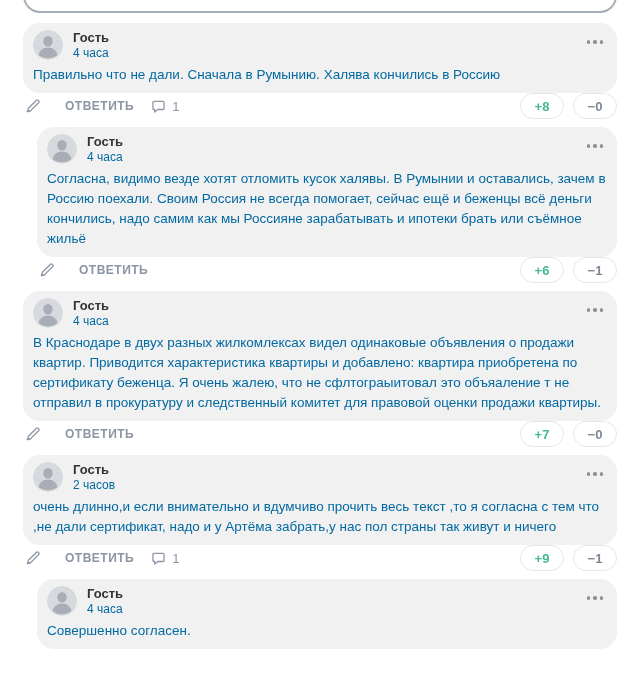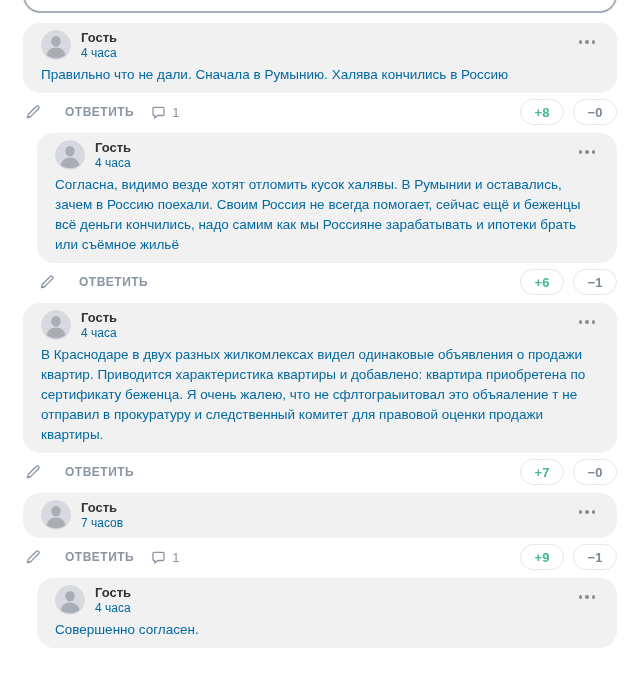--- a/index.html
+++ b/index.html
@@ -10,21 +10,21 @@
   
   .composer {
     height: 34px; margin-top: -21px; margin-bottom: 10px;
     background: #fff; border: 2px solid #a8aeb5; border-radius: 18px;
   }
 
   .comment-group.level-1 { margin-left: 14px; }
 
   .comment-card {
     background: #f1f1f2; border-radius: 17px;
-    padding: 7px 18px 8px; margin-bottom: 6px; position: relative;
+    padding: 7px 10px 8px; position: relative;
   }
   .comment-head { display: flex; align-items: center; }
   .avatar { width: 30px; height: 30px; flex: 0 0 30px; border-radius: 50%; overflow: hidden; }
   .id-block { margin-left: 10px; }
   .author { font-size: 13px; font-weight: bold; color: #333333; line-height: 15px; }
   .time { font-size: 12px; color: #0369a1; line-height: 14px; margin-top: 1px; }
   .menu-dots {
     margin-left: auto; align-self: flex-start; margin-top: 7px; margin-right: 2px;
     display: flex; gap: 3px; cursor: pointer; padding: 3px 2px; background: none; border: none;
   }
@@ -180,28 +180,29 @@
       <div class="comment-head">
         <span class="avatar">
           <svg viewBox="0 0 30 30" width="30" height="30">
             <circle cx="15" cy="15" r="15" fill="#d6d9dd"></circle>
             <ellipse cx="15" cy="11.3" rx="4.7" ry="5.3" fill="#a9aeb6"></ellipse>
             <path d="M15 17.6 c-4.9 0 -8.5 3.1 -9.4 7.3 a15 15 0 0 0 18.8 0 C23.5 20.7 19.9 17.6 15 17.6 z" fill="#a9aeb6"></path>
           </svg>
         </span>
         <span class="id-block">
           <span class="author" style="display:block">Гость</span>
-          <span class="time" style="display:block">7 часов</span>
-        </span>
-        <button class="menu-dots">
-          <i></i>
-              <i></i>
-              <i></i>
-        </button>
-      </div>
+          <span class="time" style="display:block">2 часов</span>
+        </span>
+        <button class="menu-dots">
+          <i></i>
+              <i></i>
+              <i></i>
+        </button>
+      </div>
+      <div class="comment-text">очень длинно,и если внимательно и вдумчиво прочить весь текст ,то я согласна с тем что ,не дали сертификат, надо и у Артёма забрать,у нас пол страны так живут и ничего</div>
     </div>
     <div class="action-row">
       <button class="reply-btn">
         <svg width="16" height="16" viewBox="0 0 16 16" fill="none" stroke="#8b95a4" stroke-width="1.25" stroke-linejoin="round">
           <path d="M2.4 13.6 L3.4 10.3 L11.5 2.2 a1.15 1.15 0 0 1 1.63 0 l0.67 0.67 a1.15 1.15 0 0 1 0 1.63 L5.7 12.6 Z"></path>
           <path d="M2.4 13.6 L5.7 12.6" stroke-linecap="round"></path>
         </svg>
         <span>ОТВЕТИТЬ</span>
       </button>
       <span class="replies">

